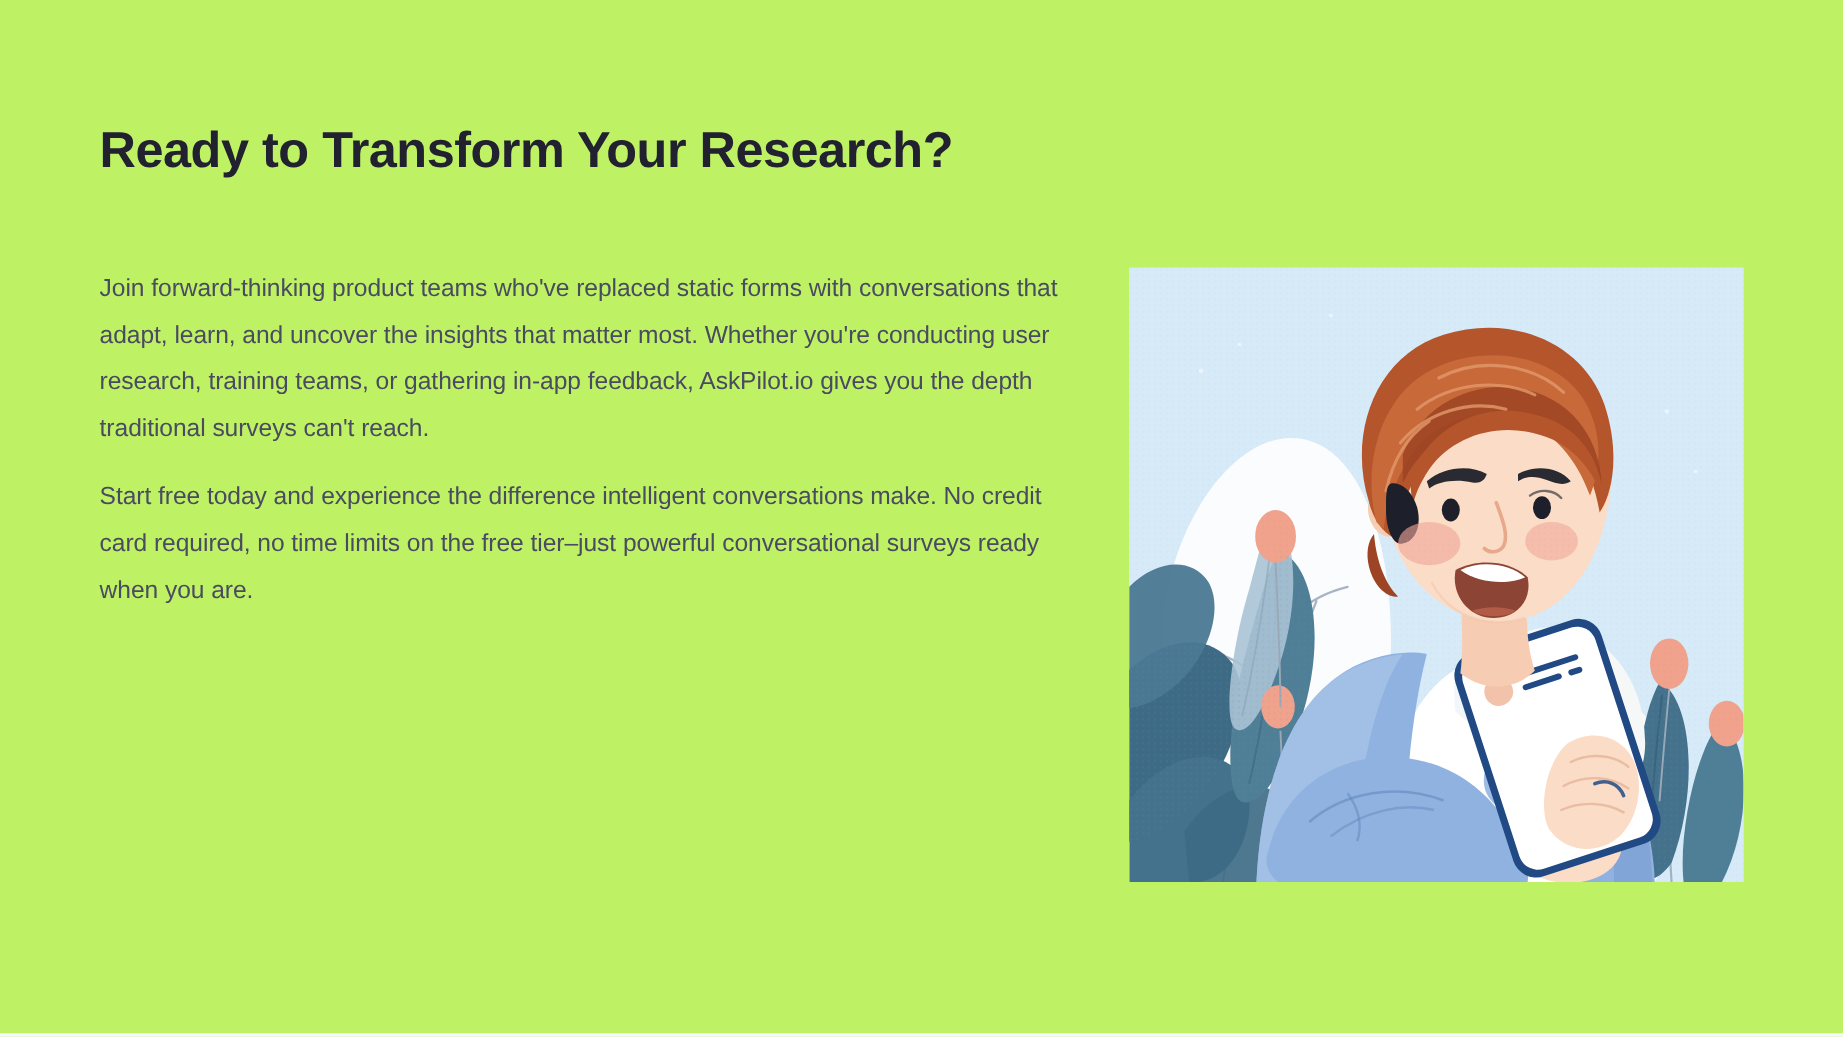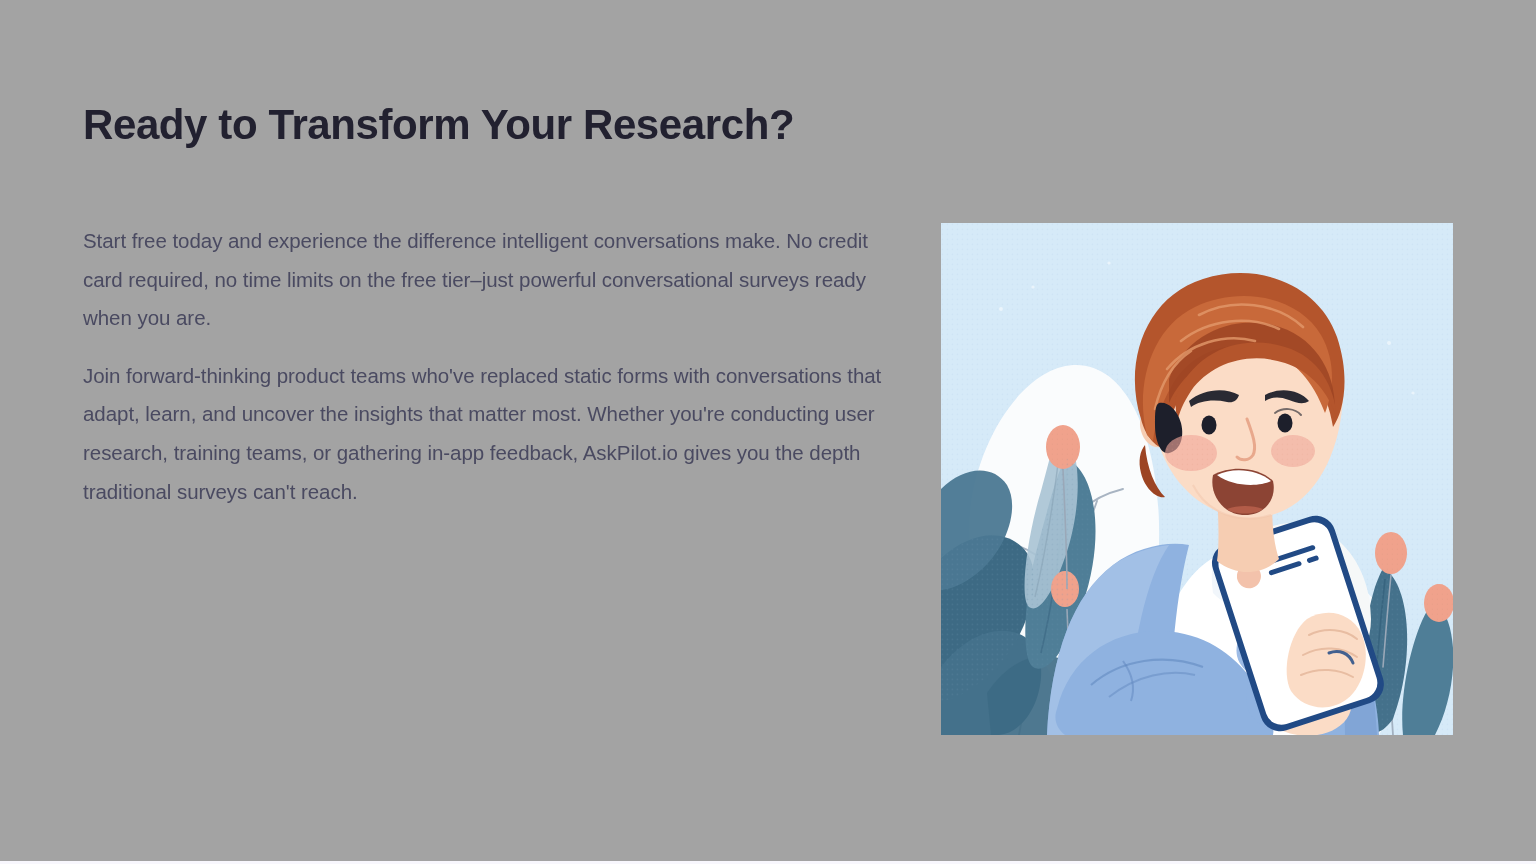--- a/index.html
+++ b/index.html
@@ -14,21 +14,21 @@
   body {
     background: #f8f7fd;
     font-family: "Liberation Sans", sans-serif;
     -webkit-font-smoothing: antialiased;
   }
 
   .slide {
     position: relative;
     width: 1536px;
     height: 861px;
-    background: #a3a3a3;
+    background: #bef264;
   }
 
   
   .page-title {
     position: absolute;
     left: 83px;
     top: 101px;
     font-size: 42px;
     line-height: 1.15;
     font-weight: 700;
@@ -69,22 +69,22 @@
   .illustration svg { display: block; width: 512px; height: 512px; }
 </style>
 </head>
 <body>
 
 <div class="slide">
 
   <h1 class="page-title">Ready to Transform Your Research?</h1>
 
   <div class="copy">
+    <p>Join forward-thinking product teams who've replaced static forms with conversations that adapt, learn, and uncover the insights that matter most. Whether you're conducting user research, training teams, or gathering in-app feedback, AskPilot.io gives you the depth traditional surveys can't reach.</p>
     <p>Start free today and experience the difference intelligent conversations make. No credit card required, no time limits on the free tier–just powerful conversational surveys ready when you are.</p>
-    <p>Join forward-thinking product teams who've replaced static forms with conversations that adapt, learn, and uncover the insights that matter most. Whether you're conducting user research, training teams, or gathering in-app feedback, AskPilot.io gives you the depth traditional surveys can't reach.</p>
   </div>
 
   <div class="illustration">
     <svg viewBox="0 0 512 512" xmlns="http://www.w3.org/2000/svg">
       <defs>
         <clipPath id="frame">
             <rect x="0" y="0" width="512" height="512"></rect>
           </clipPath>
         <pattern id="dots" width="5" height="5" patternUnits="userSpaceOnUse">
           <circle cx="1.4" cy="1.4" r="0.85" fill="#6e93ad" opacity="0.38"></circle>

